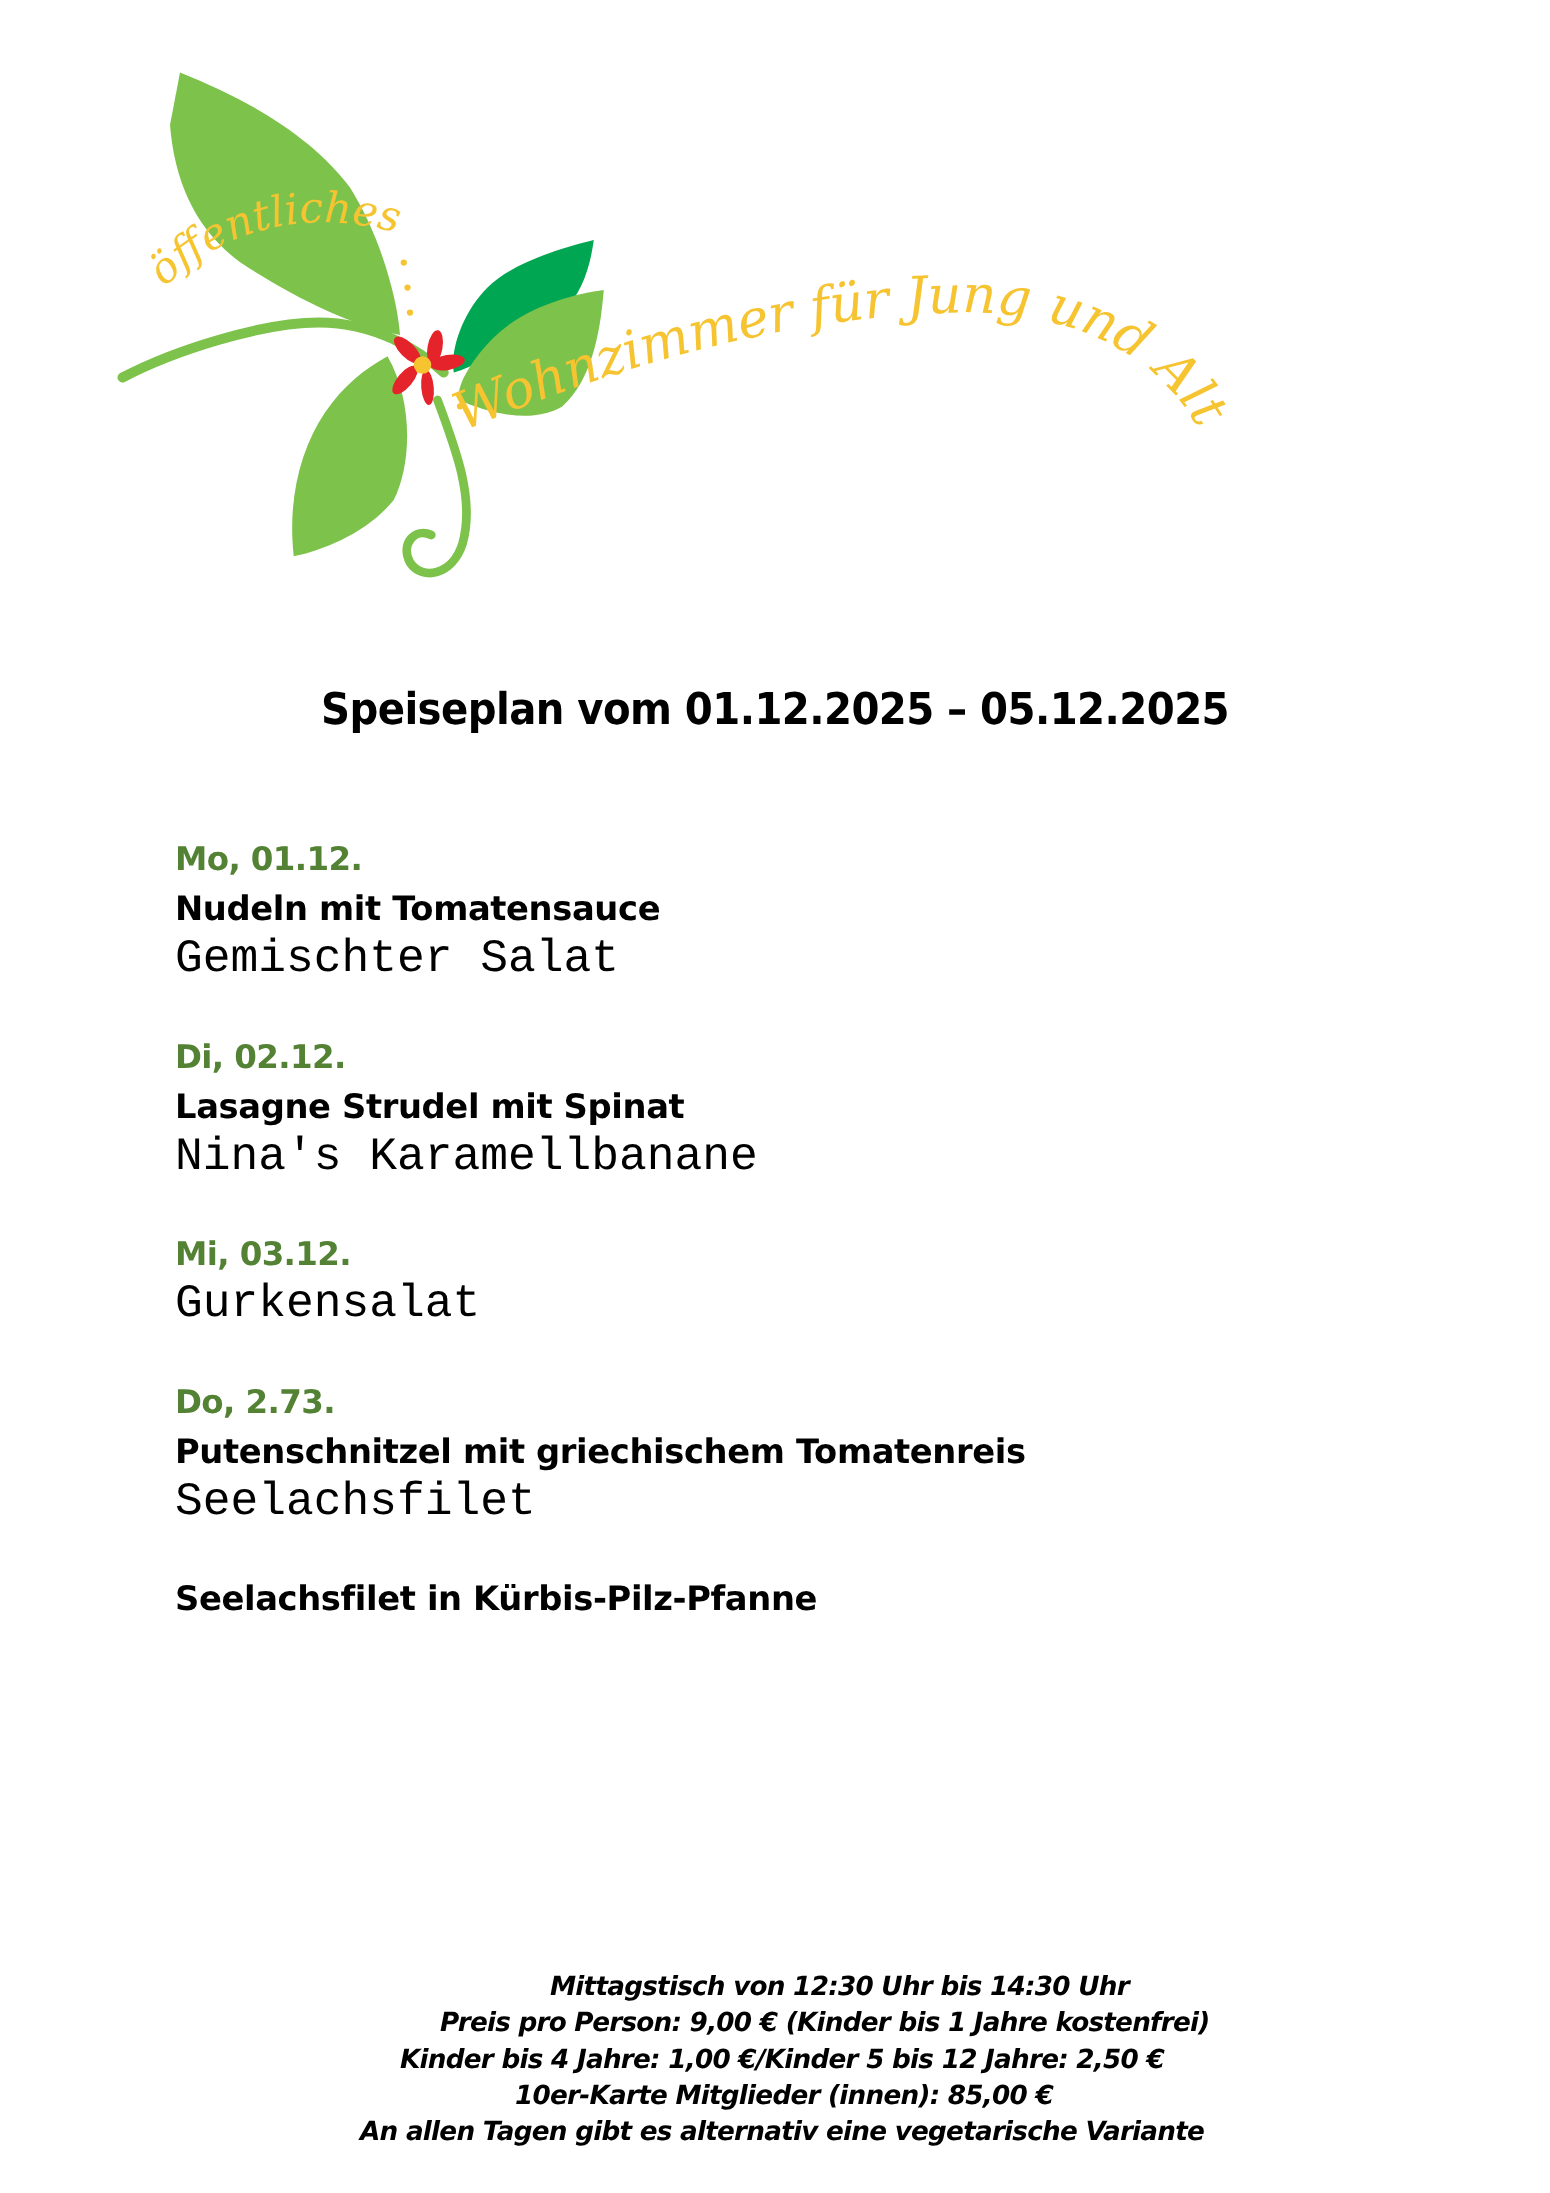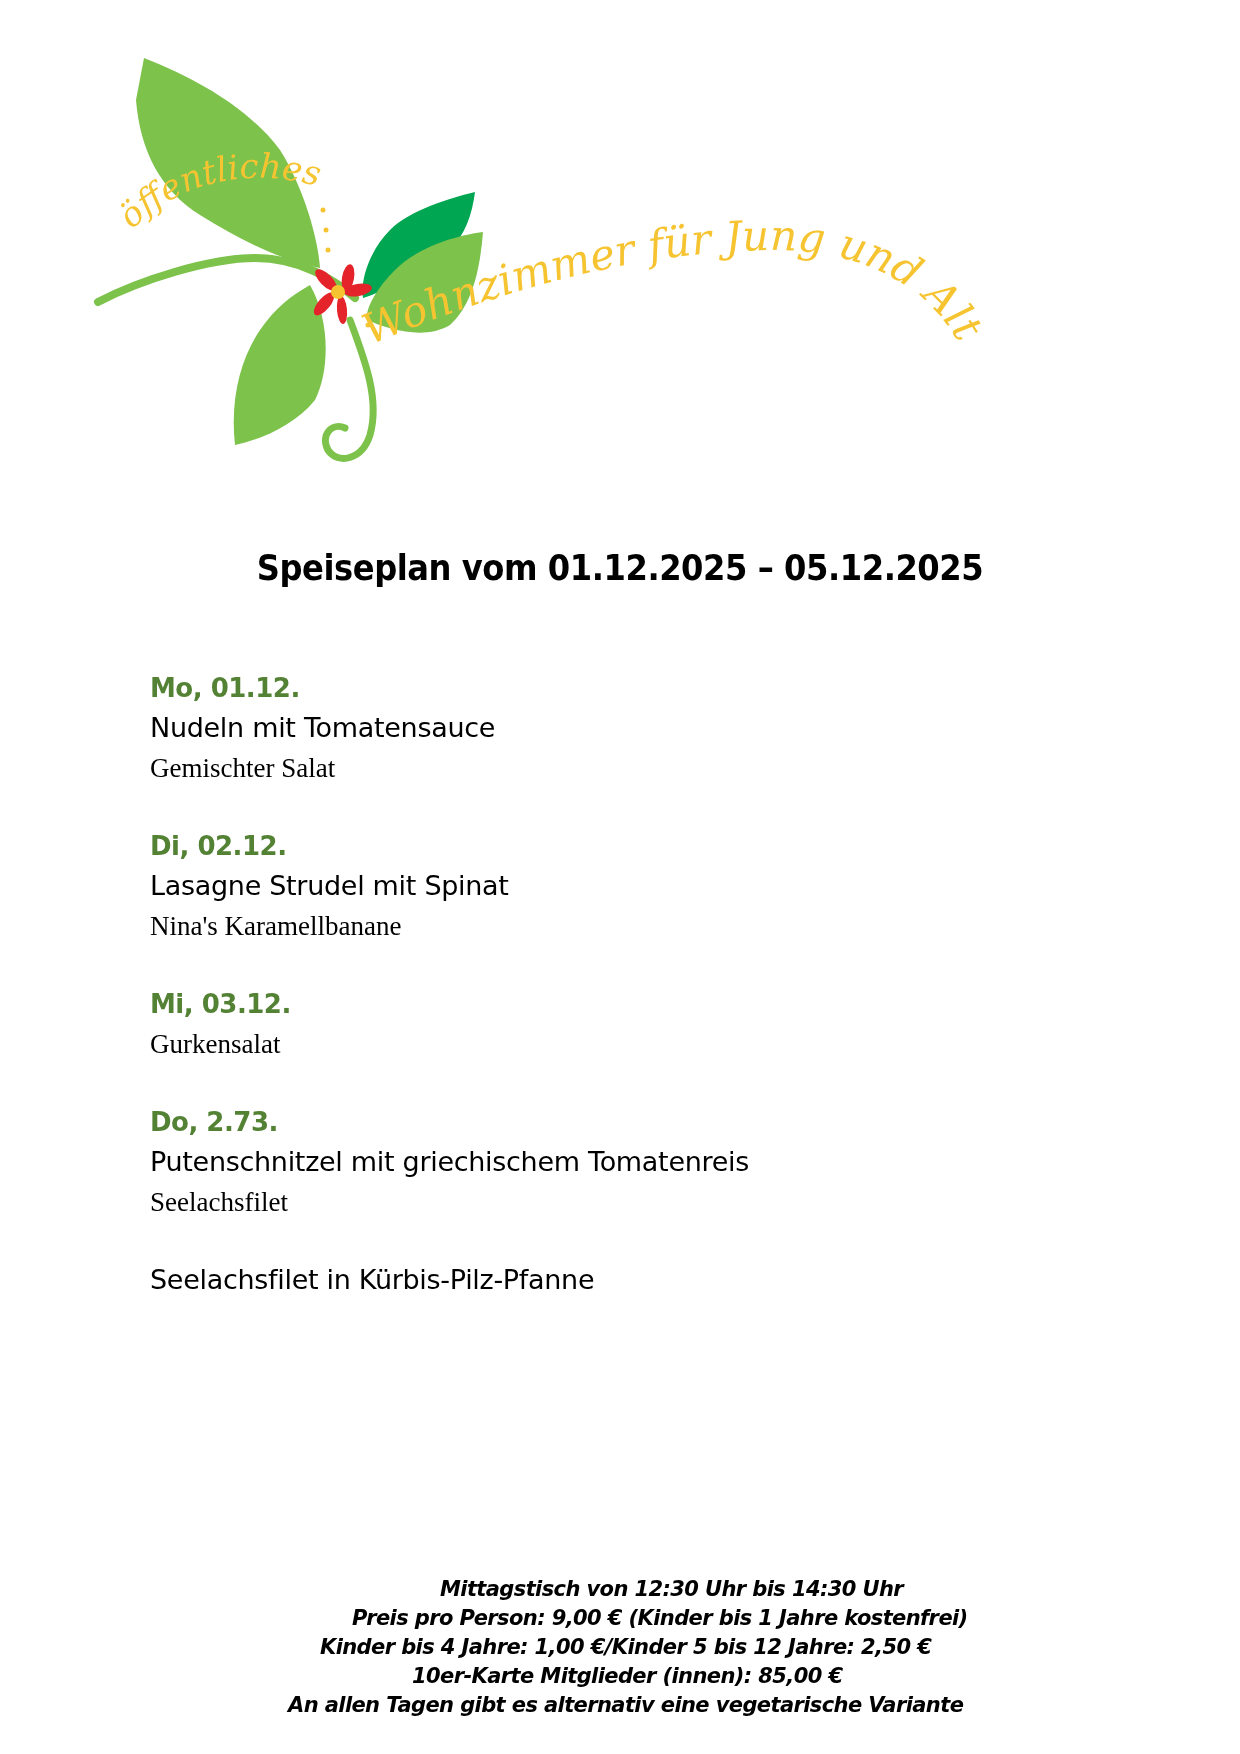--- a/index.html
+++ b/index.html
@@ -2,27 +2,27 @@
 <html><head>
 <meta charset="utf-8">
 <style>
   html, body { margin: 0; padding: 0; background: #ffffff; }
   body { width: 1240px; height: 1754px; position: relative; overflow: hidden;
          font-family: "DejaVu Sans", "Liberation Sans", sans-serif; color: #000; }
   .logo { position: absolute; left: 80px; top: 40px; width: 1020px; height: 460px; }
   .title { position: absolute; left: 0; width: 1240px; top: 548px; text-align: center;
            font-family: "DejaVu Sans", sans-serif; font-weight: bold; font-size: 35px;
            letter-spacing: -0.5px; transform: scaleX(0.92); }
-  .menu { position: absolute; left: 150px; top: 668px; }
+  .menu { position: absolute; left: 140px; top: 668px; }
   .day { margin-bottom: 38px; }
   .day-label { font-family: "DejaVu Sans", sans-serif; font-weight: bold; font-size: 26px;
                color: #548235; line-height: 40px; letter-spacing: -0.5px; }
-  .dish-main { font-family: "DejaVu Sans", sans-serif; font-weight: normal; font-size: 27px;
+  .dish-main { font-family: "DejaVu Sans", sans-serif; font-weight: bold; font-size: 27px;
                line-height: 40px; letter-spacing: -0.3px; }
-  .dish-side { font-family: Liberation Serif, serif; font-size: 27px; line-height: 40px;
+  .dish-side { font-family: Liberation Mono, monospace; font-size: 37px; line-height: 40px;
                letter-spacing: 0px; }
   .footer { position: absolute; left: 0; width: 1240px; top: 1575px; }
   .footer-line { font-family: "DejaVu Sans", sans-serif; font-weight: bold; font-style: italic;
                  font-size: 21px; line-height: 29px; position: relative; white-space: nowrap;
                  letter-spacing: -0.6px; }
 </style>
 </head>
 <body>
 
 <div class="logo">

